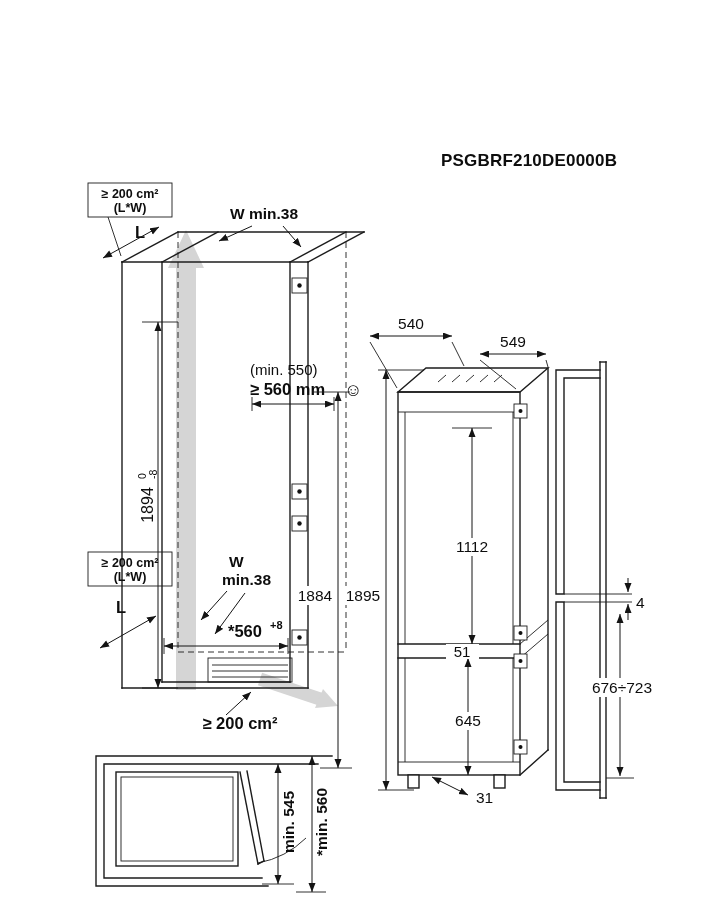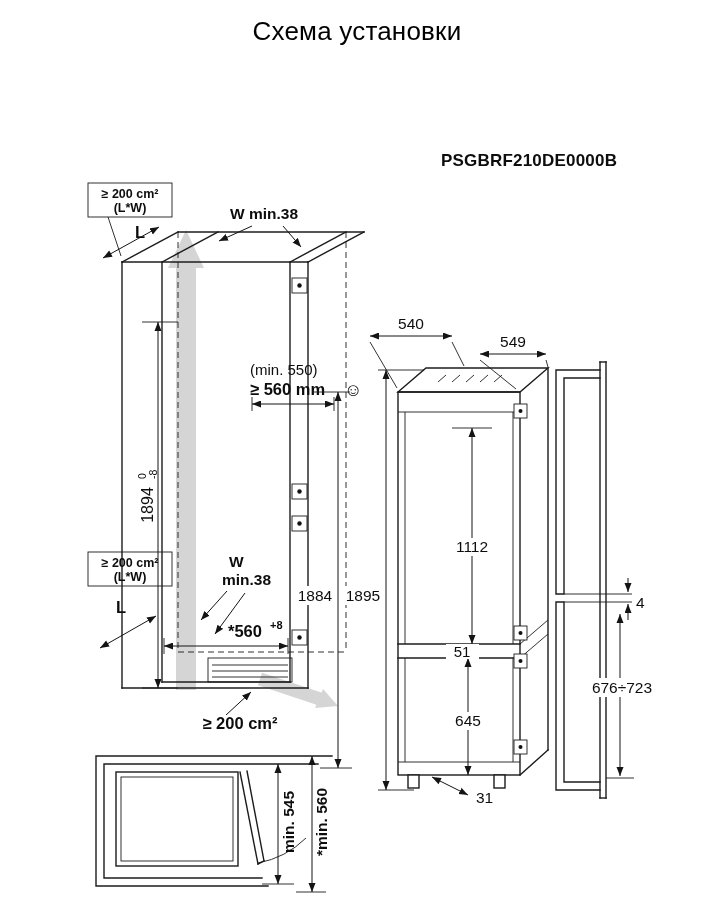--- a/index.html
+++ b/index.html
@@ -24,21 +24,20 @@
   .smiley{font:400 18px "Liberation Sans",sans-serif}
   .model{font:700 17px "Liberation Sans",sans-serif;letter-spacing:.2px}
   .wbg{fill:#ffffff}
   .whitefill{fill:#ffffff}
 </style>
 </head>
 <body>
 
 <div class="stage">
 
-  <div class="title">Схема установки</div>
 
   <svg width="714" height="897" viewBox="0 0 714 897">
 
     <defs>
       <marker id="aE" markerWidth="10" markerHeight="8" refX="9" refY="3.5" orient="auto" markerUnits="userSpaceOnUse">
         <path d="M0,0 L9,3.5 L0,7 Z" fill="#141414"></path>
       </marker>
       <marker id="aS" markerWidth="10" markerHeight="8" refX="0" refY="3.5" orient="auto" markerUnits="userSpaceOnUse">
         <path d="M9,0 L0,3.5 L9,7 Z" fill="#141414"></path>
       </marker>

